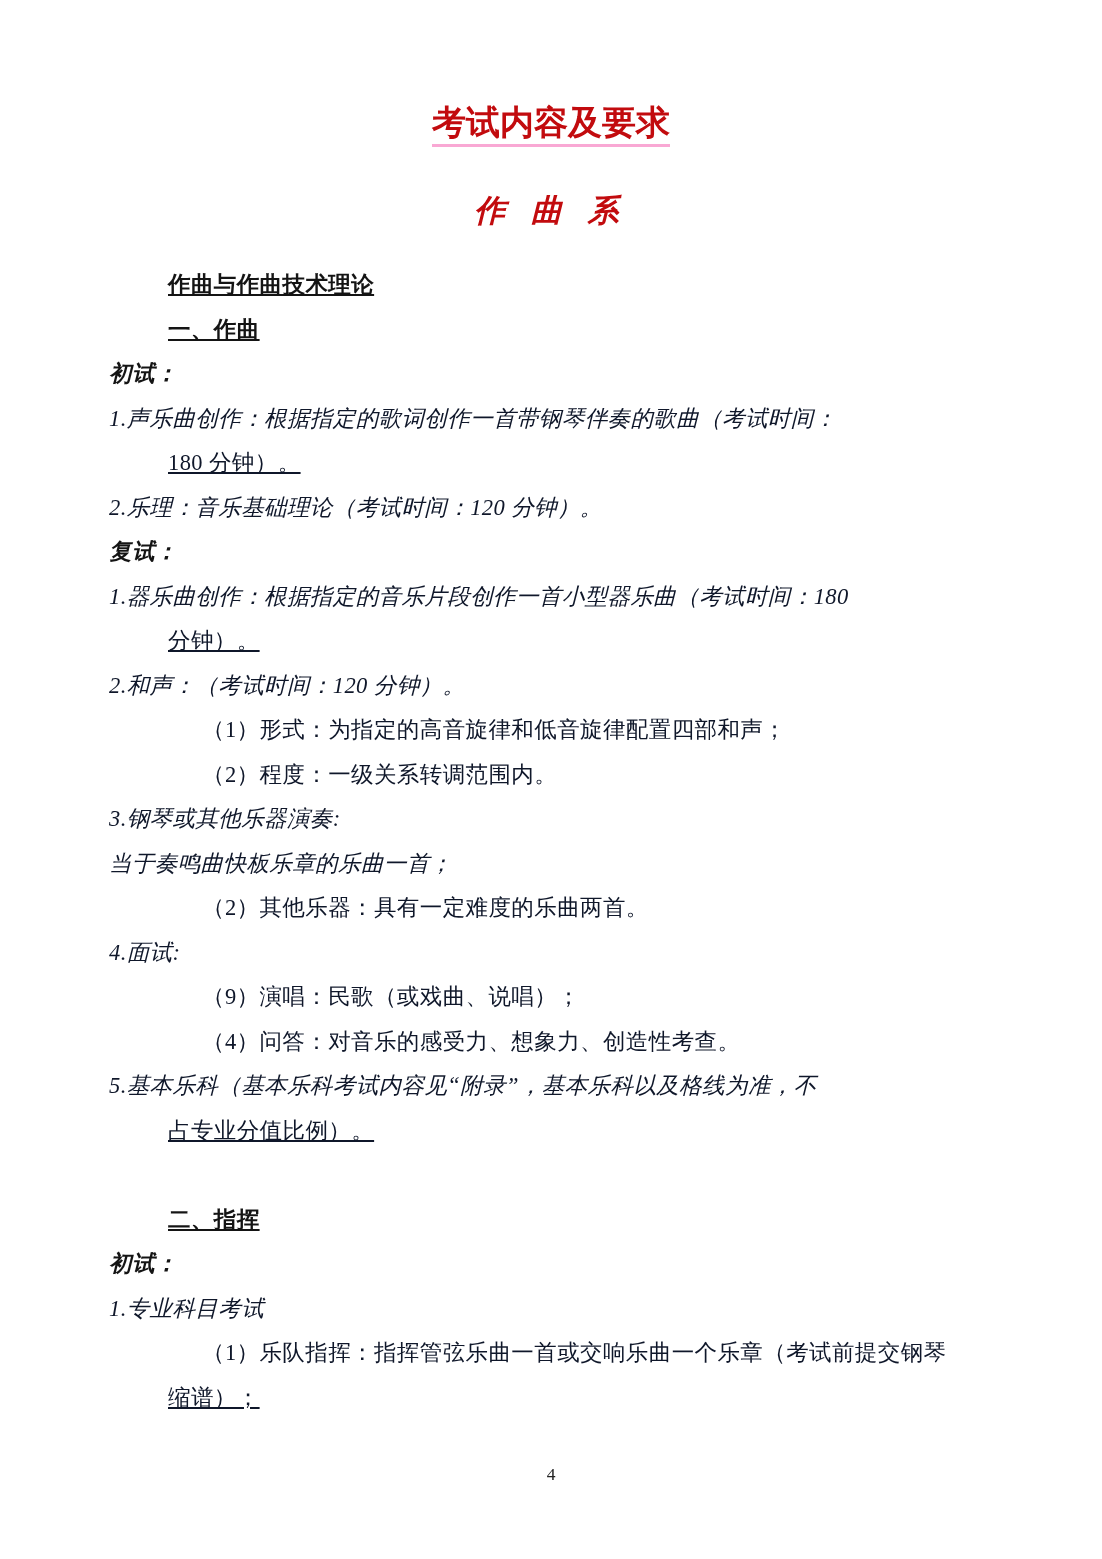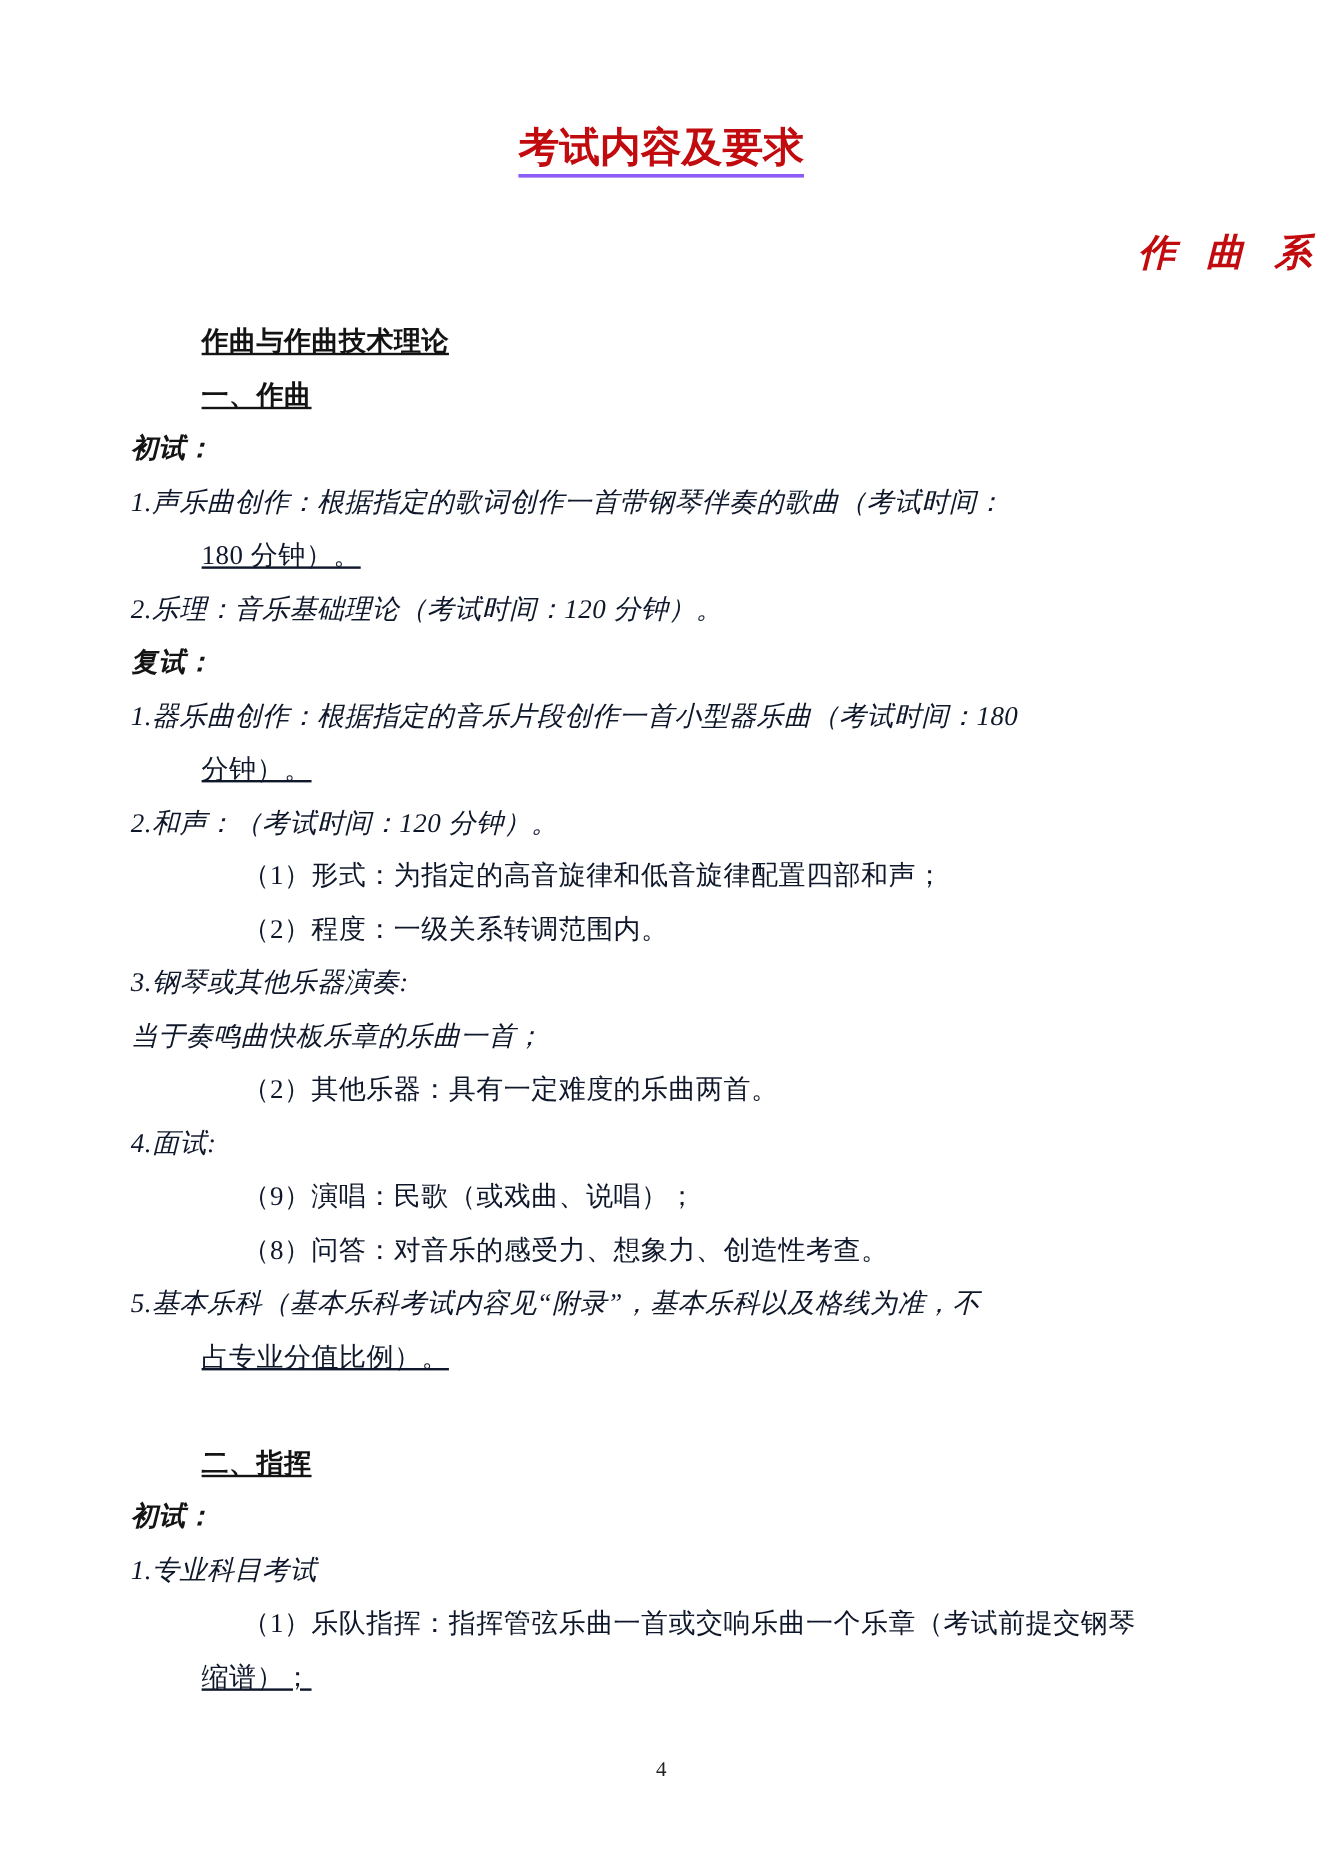--- a/index.html
+++ b/index.html
@@ -14,27 +14,27 @@
   .doc-title{
     position:absolute;
     top:100px;left:0;right:0;
     text-align:center;
     font-family:"Liberation Sans","DejaVu Sans",sans-serif;
     font-weight:bold;
     font-size:34px;
     color:#c20b0e;
   }
   .doc-title .underline{
-    border-bottom:3px solid #8b5cf6;
+    border-bottom:3px solid #f9a8d4;
     padding-bottom:3px;
   }
   .dept-title{
     position:absolute;
     top:190px;left:0;right:0;
-    text-align:right;
+    text-align:center;
     font-family:"Liberation Serif","DejaVu Serif",serif;
     font-style:italic;
     font-weight:bold;
     font-size:31px;
     letter-spacing:9px;
     color:#c20b0e;
   }
   .body-text{
     position:absolute;
     top:263px;left:0;right:0;
@@ -85,21 +85,21 @@
     <div class="t-line ind1">1.器乐曲创作：根据指定的音乐片段创作一首小型器乐曲（考试时间：180</div>
     <div class="t-line ind0">分钟）。</div>
     <div class="t-line ind1">2.和声：（考试时间：120 分钟）。</div>
     <div class="t-line indp">（1）形式：为指定的高音旋律和低音旋律配置四部和声；</div>
     <div class="t-line indp">（2）程度：一级关系转调范围内。</div>
     <div class="t-line ind1">3.钢琴或其他乐器演奏:</div>
     <div class="t-line ind1">当于奏鸣曲快板乐章的乐曲一首；</div>
     <div class="t-line indp">（2）其他乐器：具有一定难度的乐曲两首。</div>
     <div class="t-line ind1">4.面试:</div>
     <div class="t-line indp">（9）演唱：民歌（或戏曲、说唱）；</div>
-    <div class="t-line indp">（8）问答：对音乐的感受力、想象力、创造性考查。</div>
+    <div class="t-line indp">（4）问答：对音乐的感受力、想象力、创造性考查。</div>
     <div class="t-line ind1">5.基本乐科（基本乐科考试内容见“附录”，基本乐科以及格线为准，不</div>
     <div class="t-line ind0">占专业分值比例）。</div>
     <div class="t-line ind0"></div>
     <div class="t-line hd ind0">二、指挥</div>
     <div class="t-line hd ind1">初试：</div>
     <div class="t-line ind1">1.专业科目考试</div>
     <div class="t-line indp">（1）乐队指挥：指挥管弦乐曲一首或交响乐曲一个乐章（考试前提交钢琴</div>
     <div class="t-line ind0">缩谱）；</div>
   </div>
 

